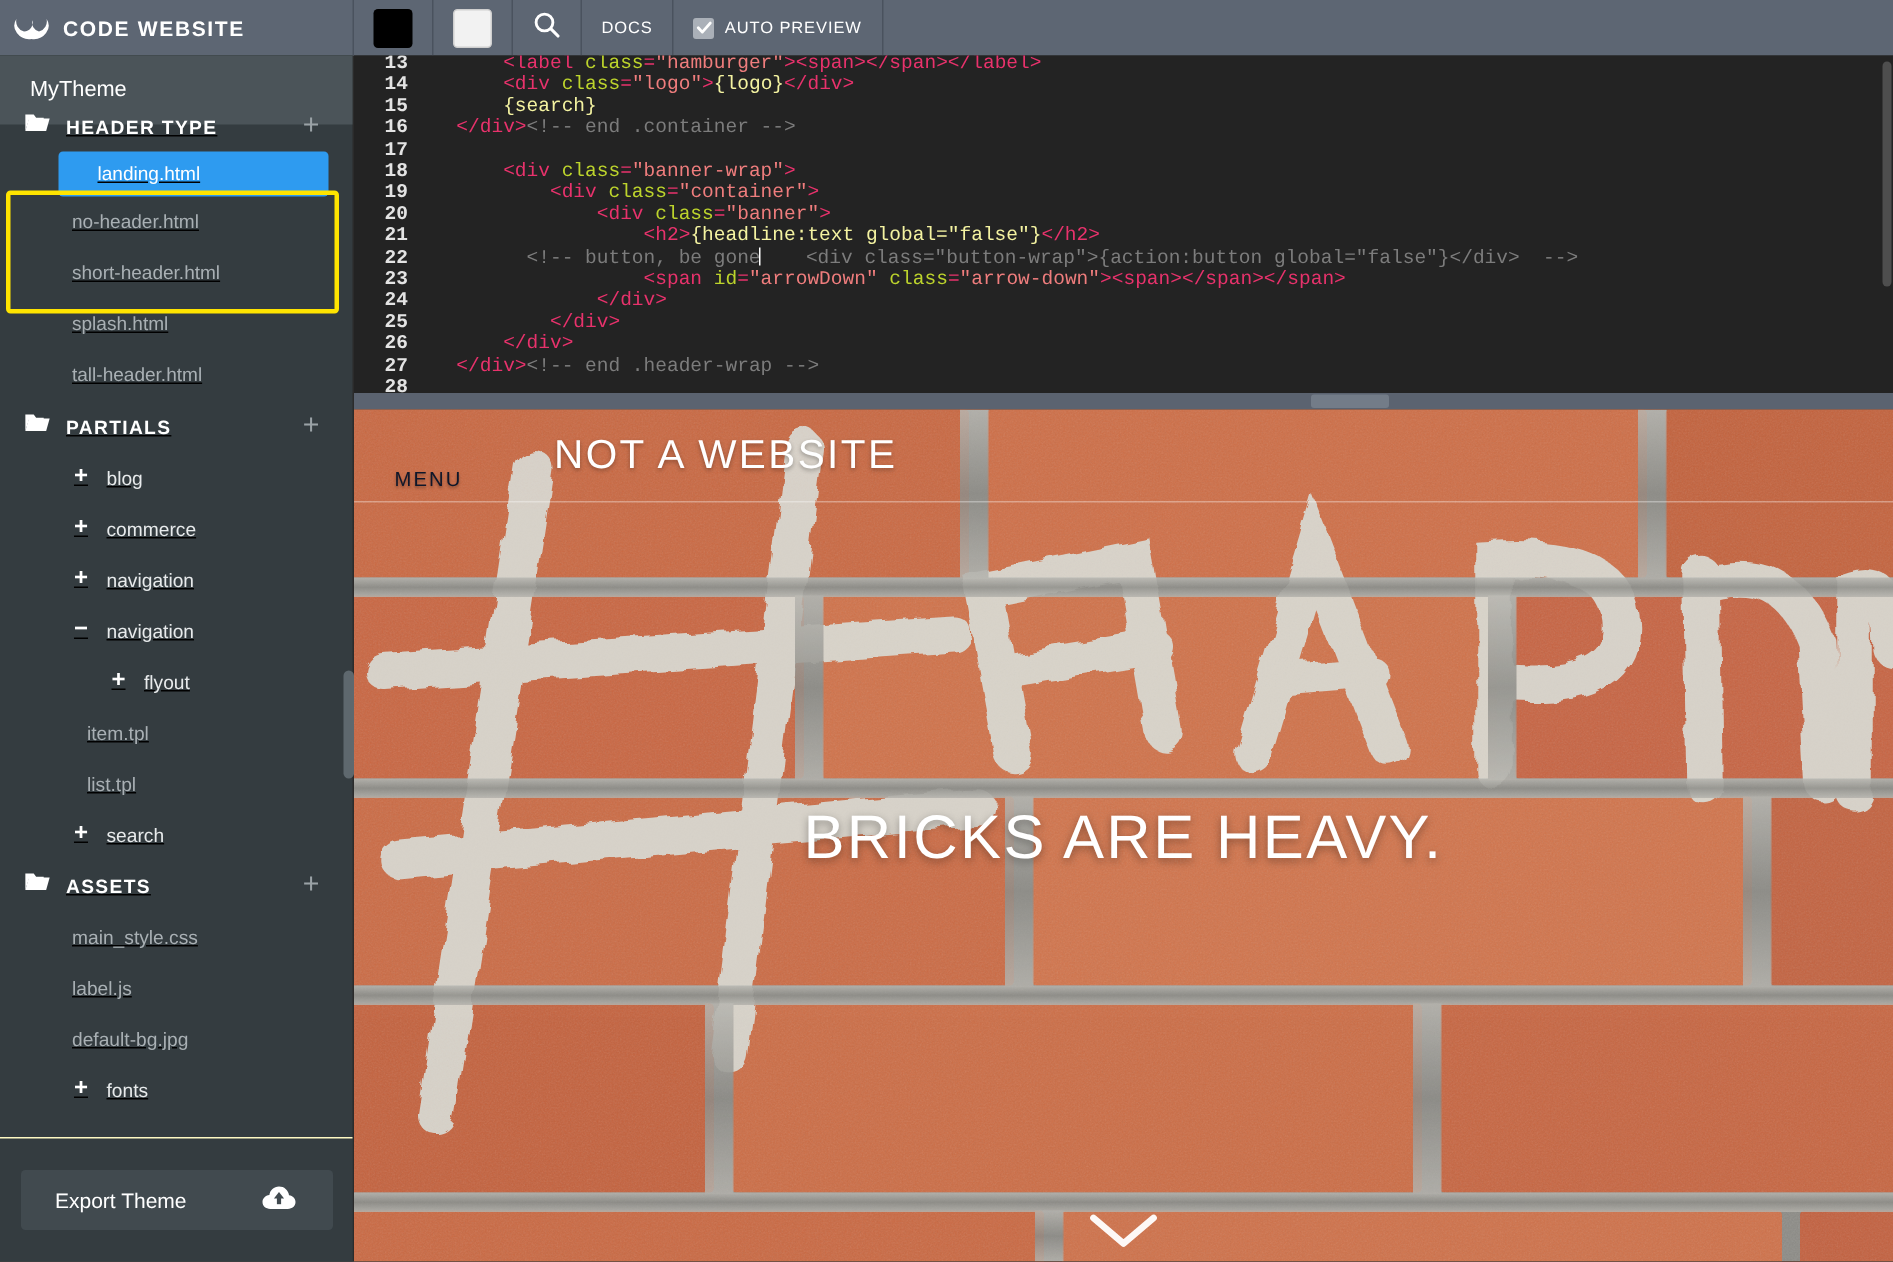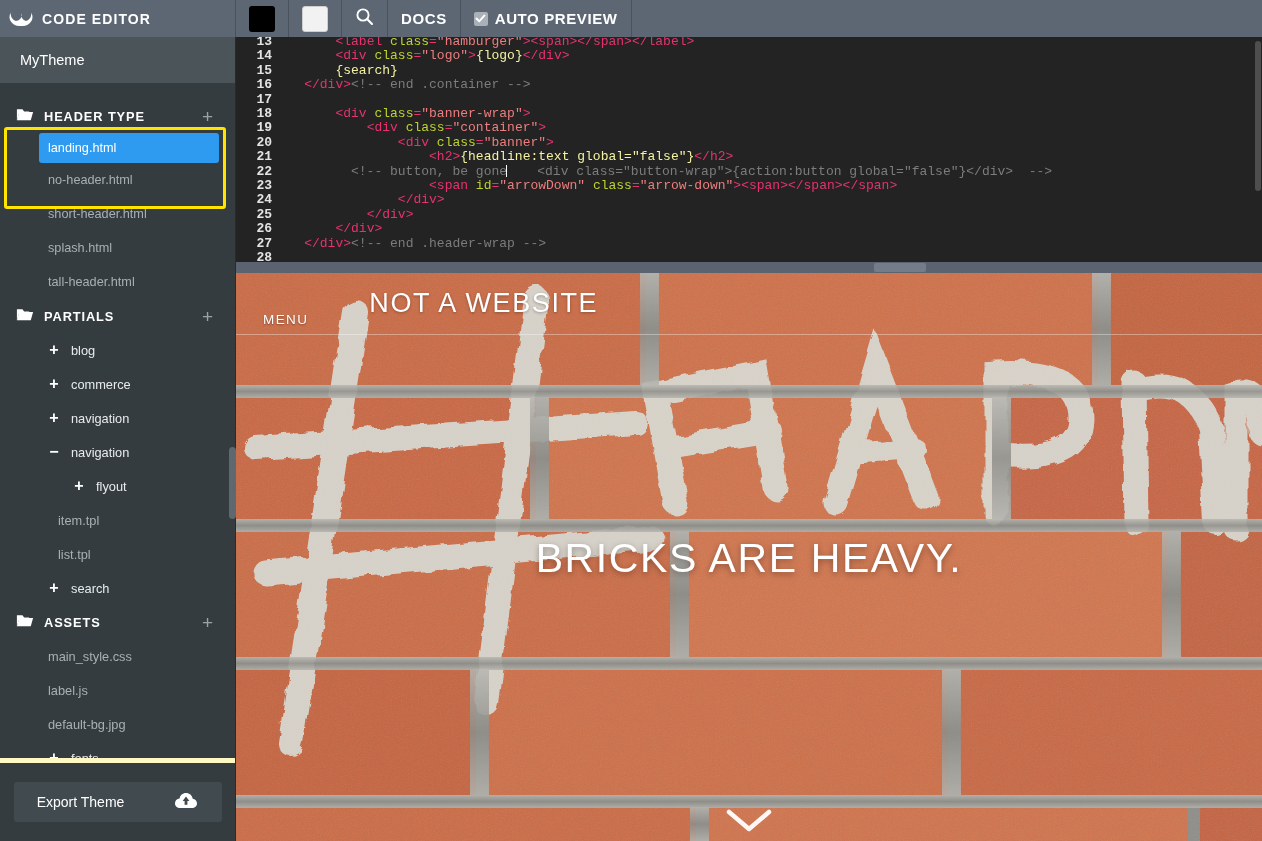--- a/index.html
+++ b/index.html
@@ -25,60 +25,61 @@
   .brand-text {
     color: #ffffff; font-size: 14px; font-weight: bold; letter-spacing: 1.1px;
   }
   .tb-sep { width: 1px; height: 37px; background: #4a525e; }
   .tb-cell {
     height: 37px; display: flex; align-items: center; justify-content: center;
     padding: 0 13px; cursor: pointer;
   }
   .swatch-black { width: 26px; height: 26px; background: #000; border-radius: 3px; }
   .swatch-white { width: 26px; height: 26px; background: #f2f2f2; border-radius: 3px; border: 1px solid #cfcfcf; }
-  .tb-label { color: #ffffff; font-size: 15px; font-weight: bold; letter-spacing: .6px; }
+  .tb-label { color: #ffffff; font-size: 11px; font-weight: normal; letter-spacing: .6px; }
   .chk {
     width: 14px; height: 14px; background: #aab0b8; border-radius: 2px;
     margin-right: 7px; display: flex; align-items: center; justify-content: center;
   }
   .chk svg { display: block; }
 
   
   .sidebar {
     position: absolute; top: 37px; left: 0; width: 235px; height: 804px;
     background: #343c40;
   }
   .theme-header {
     height: 46px; background: #4b5459; display: flex; align-items: center;
     padding-left: 20px;
   }
   .theme-header span { color: #ffffff; font-size: 14.5px; }
   .tree {
-    position: absolute; top: 62px; left: 0; width: 235px; height: 712px;
+    position: absolute; top: 30px; left: 0; width: 235px; height: 712px;
     overflow: hidden;
+    text-decoration: underline;
   }
   .group-row {
     height: 34px; display: flex; align-items: center; padding-left: 16px;
     position: relative; cursor: pointer;
   }
   .folder-ico { width: 18px; height: 15px; margin-right: 10px; flex: none; }
   .group-label {
     color: #ffffff; font-size: 12.8px; font-weight: bold; letter-spacing: .9px;
   }
   .plus-right {
     position: absolute; right: 22px; top: 50%; transform: translateY(-50%);
     color: #9aa2a6; font-size: 19px; line-height: 1; font-weight: 300; cursor: pointer;
   }
   .file-row {
     height: 34px; display: flex; align-items: center; padding-left: 48px;
     color: #a9b0b4; font-size: 12.7px; cursor: pointer;
   }
   .file-row.selected {
     margin: 0 16px 0 39px; height: 30px; background: #2e9bf0; border-radius: 3px;
-    padding-left: 9px; color: #ffffff;
+    padding-left: 26px; color: #ffffff;
   }
   .exp-row {
     height: 34px; display: flex; align-items: center; padding-left: 46px;
     color: #e8ebec; font-size: 12.8px; cursor: pointer;
   }
   .exp-row.lvl2 { padding-left: 71px; }
   .exp-sign {
     display: inline-block; width: 16px; text-align: center; font-size: 16px;
     color: #ffffff; font-weight: bold; margin-right: 9px;
   }
@@ -86,21 +87,21 @@
 
   
   .hl-box {
     position: absolute; left: 4px; top: 90px; width: 222px; height: 82px;
     border: 3px solid #ffe400; border-radius: 3px; pointer-events: none;
   }
 
   
   .side-footer {
     position: absolute; bottom: 0; left: 0; width: 235px; height: 83px;
-    background: #343c40; border-top: 5px solid #fef9c3;
+    background: #343c40; border-top: 1px solid #fef9c3;
     display: flex; align-items: center; justify-content: center;
   }
   .export-btn {
     width: 208px; height: 40px; background: #414a4f; border-radius: 3px;
     display: flex; align-items: center; justify-content: center; gap: 50px;
     cursor: pointer;
   }
   .export-btn span { color: #ffffff; font-size: 14px; }
 
   
@@ -159,21 +160,21 @@
     overflow: hidden;
     background: #c96a45;
   }
   .brick-bg { position: absolute; inset: 0; }
   .prev-topbar {
     position: absolute; top: 0; left: 0; right: 0; height: 62px;
     display: flex; align-items: center;
     border-bottom: 1px solid rgba(255,255,255,0.35);
   }
   .menu-txt {
-    color: #ffffff; font-size: 13.5px; letter-spacing: 1.4px;
+    color: #0f172a; font-size: 13.5px; letter-spacing: 1.4px;
     margin-left: 27px; cursor: pointer;
     text-shadow: 0 1px 2px rgba(0,0,0,.35);
     margin-top: 32px;
   }
   .site-title {
     color: #ffffff; font-size: 27px; letter-spacing: 1.6px; margin-left: 61px;
     font-weight: 300; text-shadow: 0 1px 3px rgba(0,0,0,.3);
   }
   .headline {
     position: absolute; left: 0; right: 0; top: 262px; text-align: center;
@@ -190,21 +191,21 @@
 
 <div id="app">
 
   <div class="toolbar">
     <div class="tb-brand">
       <span>
         <svg class="logo-w" viewBox="0 0 24 24" aria-hidden="true">
           <path d="M2 5.5 A10 9 0 0 0 12 19 A10 9 0 0 0 22 5.5 A7 7 0 0 1 17 14 A6 6 0 0 1 12.6 6.5 A6 6 0 0 1 7 14 A7 7 0 0 1 2 5.5 Z" fill="#ffffff"></path>
         </svg>
       </span>
-      <span class="brand-text">CODE EDITOR</span>
+      <span class="brand-text">CODE WEBSITE</span>
     </div>
 
     <div class="tb-sep"></div>
     <div class="tb-cell">
       <div class="swatch-black"></div>
     </div>
 
     <div class="tb-sep"></div>
     <div class="tb-cell">
       <div class="swatch-white"></div>

